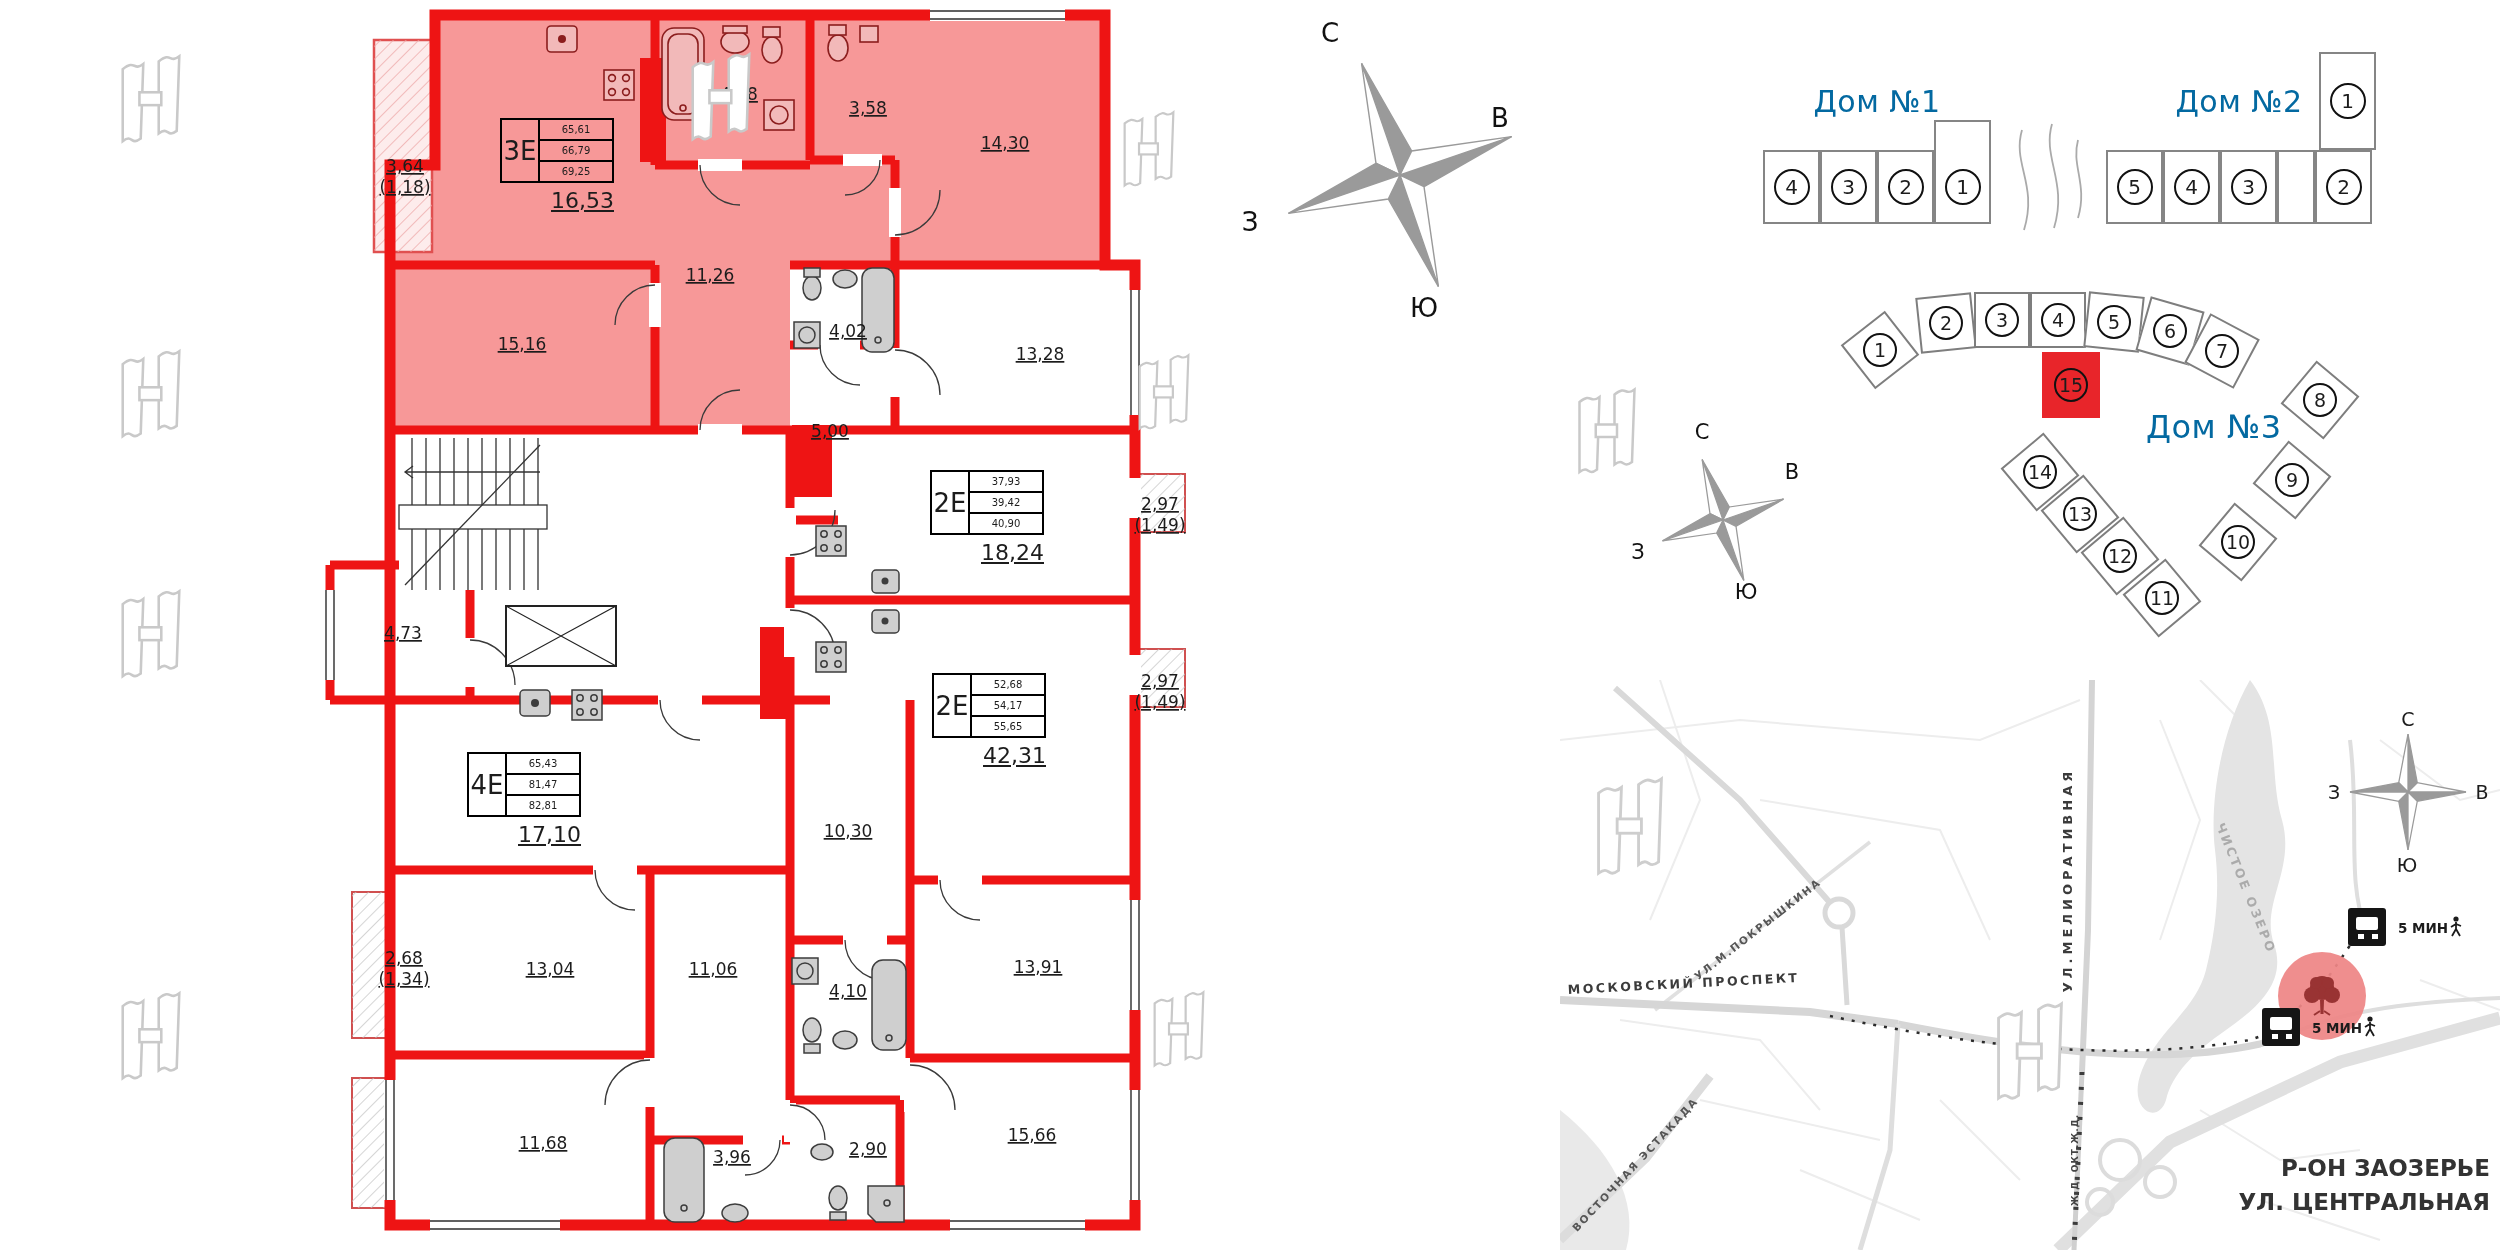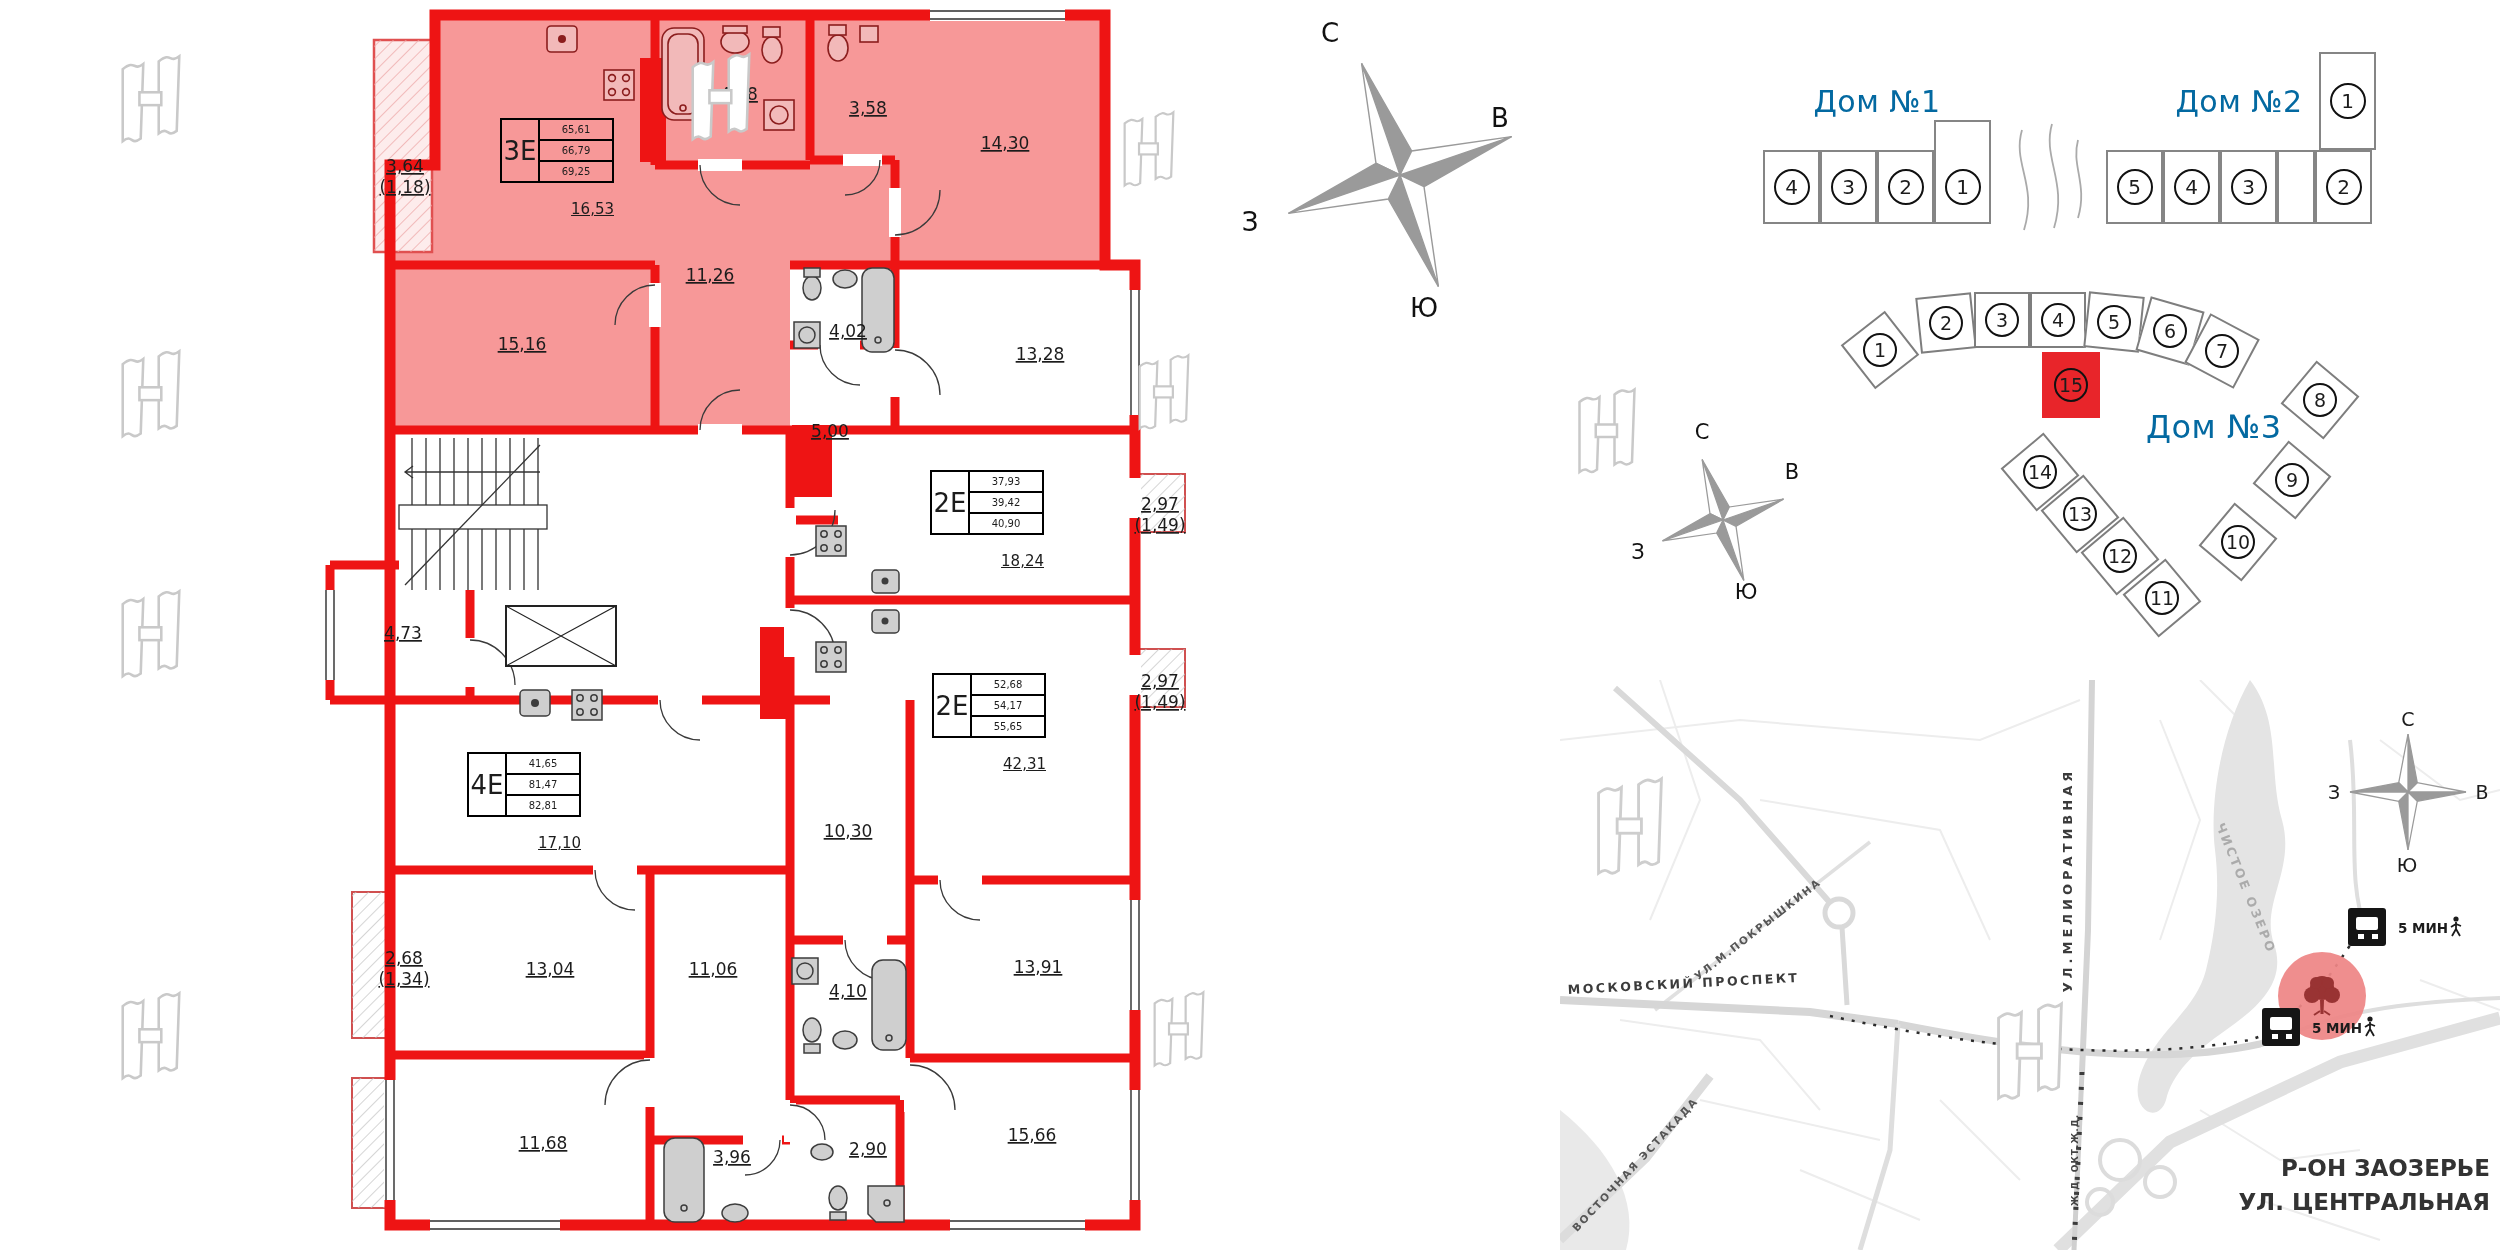--- a/index.html
+++ b/index.html
@@ -9,21 +9,21 @@
   .abs{position:absolute;}
   
   .rl{font-size:17px;fill:#1c1c1c;text-decoration:underline;}
   
   .apt{position:absolute;display:flex;flex-direction:column;align-items:flex-end;}
   .apt-box{display:grid;grid-template-columns:38px 72px;border:2px solid #000;}
   .apt-type{grid-row:1/4;display:flex;align-items:center;justify-content:center;
             font-size:26px;border-right:2px solid #000;}
   .apt-row{font-size:10px;line-height:19px;height:19px;text-align:center;border-bottom:2px solid #000;}
   .apt-row:last-child{border-bottom:none;}
-  .apt-below{margin-top:17px;font-size:15px;text-decoration:underline;}
+  .apt-below{margin-top:5px;font-size:22px;text-decoration:underline;}
   
   .bldg-label{position:absolute;font-size:30px;letter-spacing:.5px;color:#0369a1;white-space:nowrap;}
   .sec{position:absolute;width:57px;height:74px;border:2px solid #858585;background:#fff;
        display:flex;align-items:center;justify-content:center;box-sizing:border-box;}
   .sec3{position:absolute;width:56px;height:56px;border:2px solid #7e7e7e;background:#fff;
         display:flex;align-items:center;justify-content:center;box-sizing:border-box;}
   .circ{display:flex;width:36px;height:36px;border:2px solid #111;border-radius:50%;
         align-items:center;justify-content:center;font-size:20px;background:transparent;box-sizing:border-box;}
   .circ.sm{width:34px;height:34px;font-size:19px;}
   .sec15{position:absolute;width:58px;height:66px;background:#e8252a;display:flex;
@@ -319,21 +319,21 @@
       <div class="apt-row">52,68</div>
       <div class="apt-row">54,17</div>
       <div class="apt-row">55,65</div>
     </div>
     <div class="apt-below">42,31</div>
   </div>
 
   <div class="apt" style="left:467px;top:752px">
     <div class="apt-box">
       <div class="apt-type">4Е</div>
-      <div class="apt-row">41,65</div>
+      <div class="apt-row">65,43</div>
       <div class="apt-row">81,47</div>
       <div class="apt-row">82,81</div>
     </div>
     <div class="apt-below">17,10</div>
   </div>
 
   <svg class="abs" style="left: 1255px;top:30px" width="290" height="290" viewBox="-145 -145 290 290">
     <g transform="rotate(-19)">
       <g transform="scale(118)" stroke-width="0.012" stroke="#9a9a9a">
         <path d="M0,-1 L0.16,-0.16 L0,0 Z" fill="#9a9a9a"></path>

